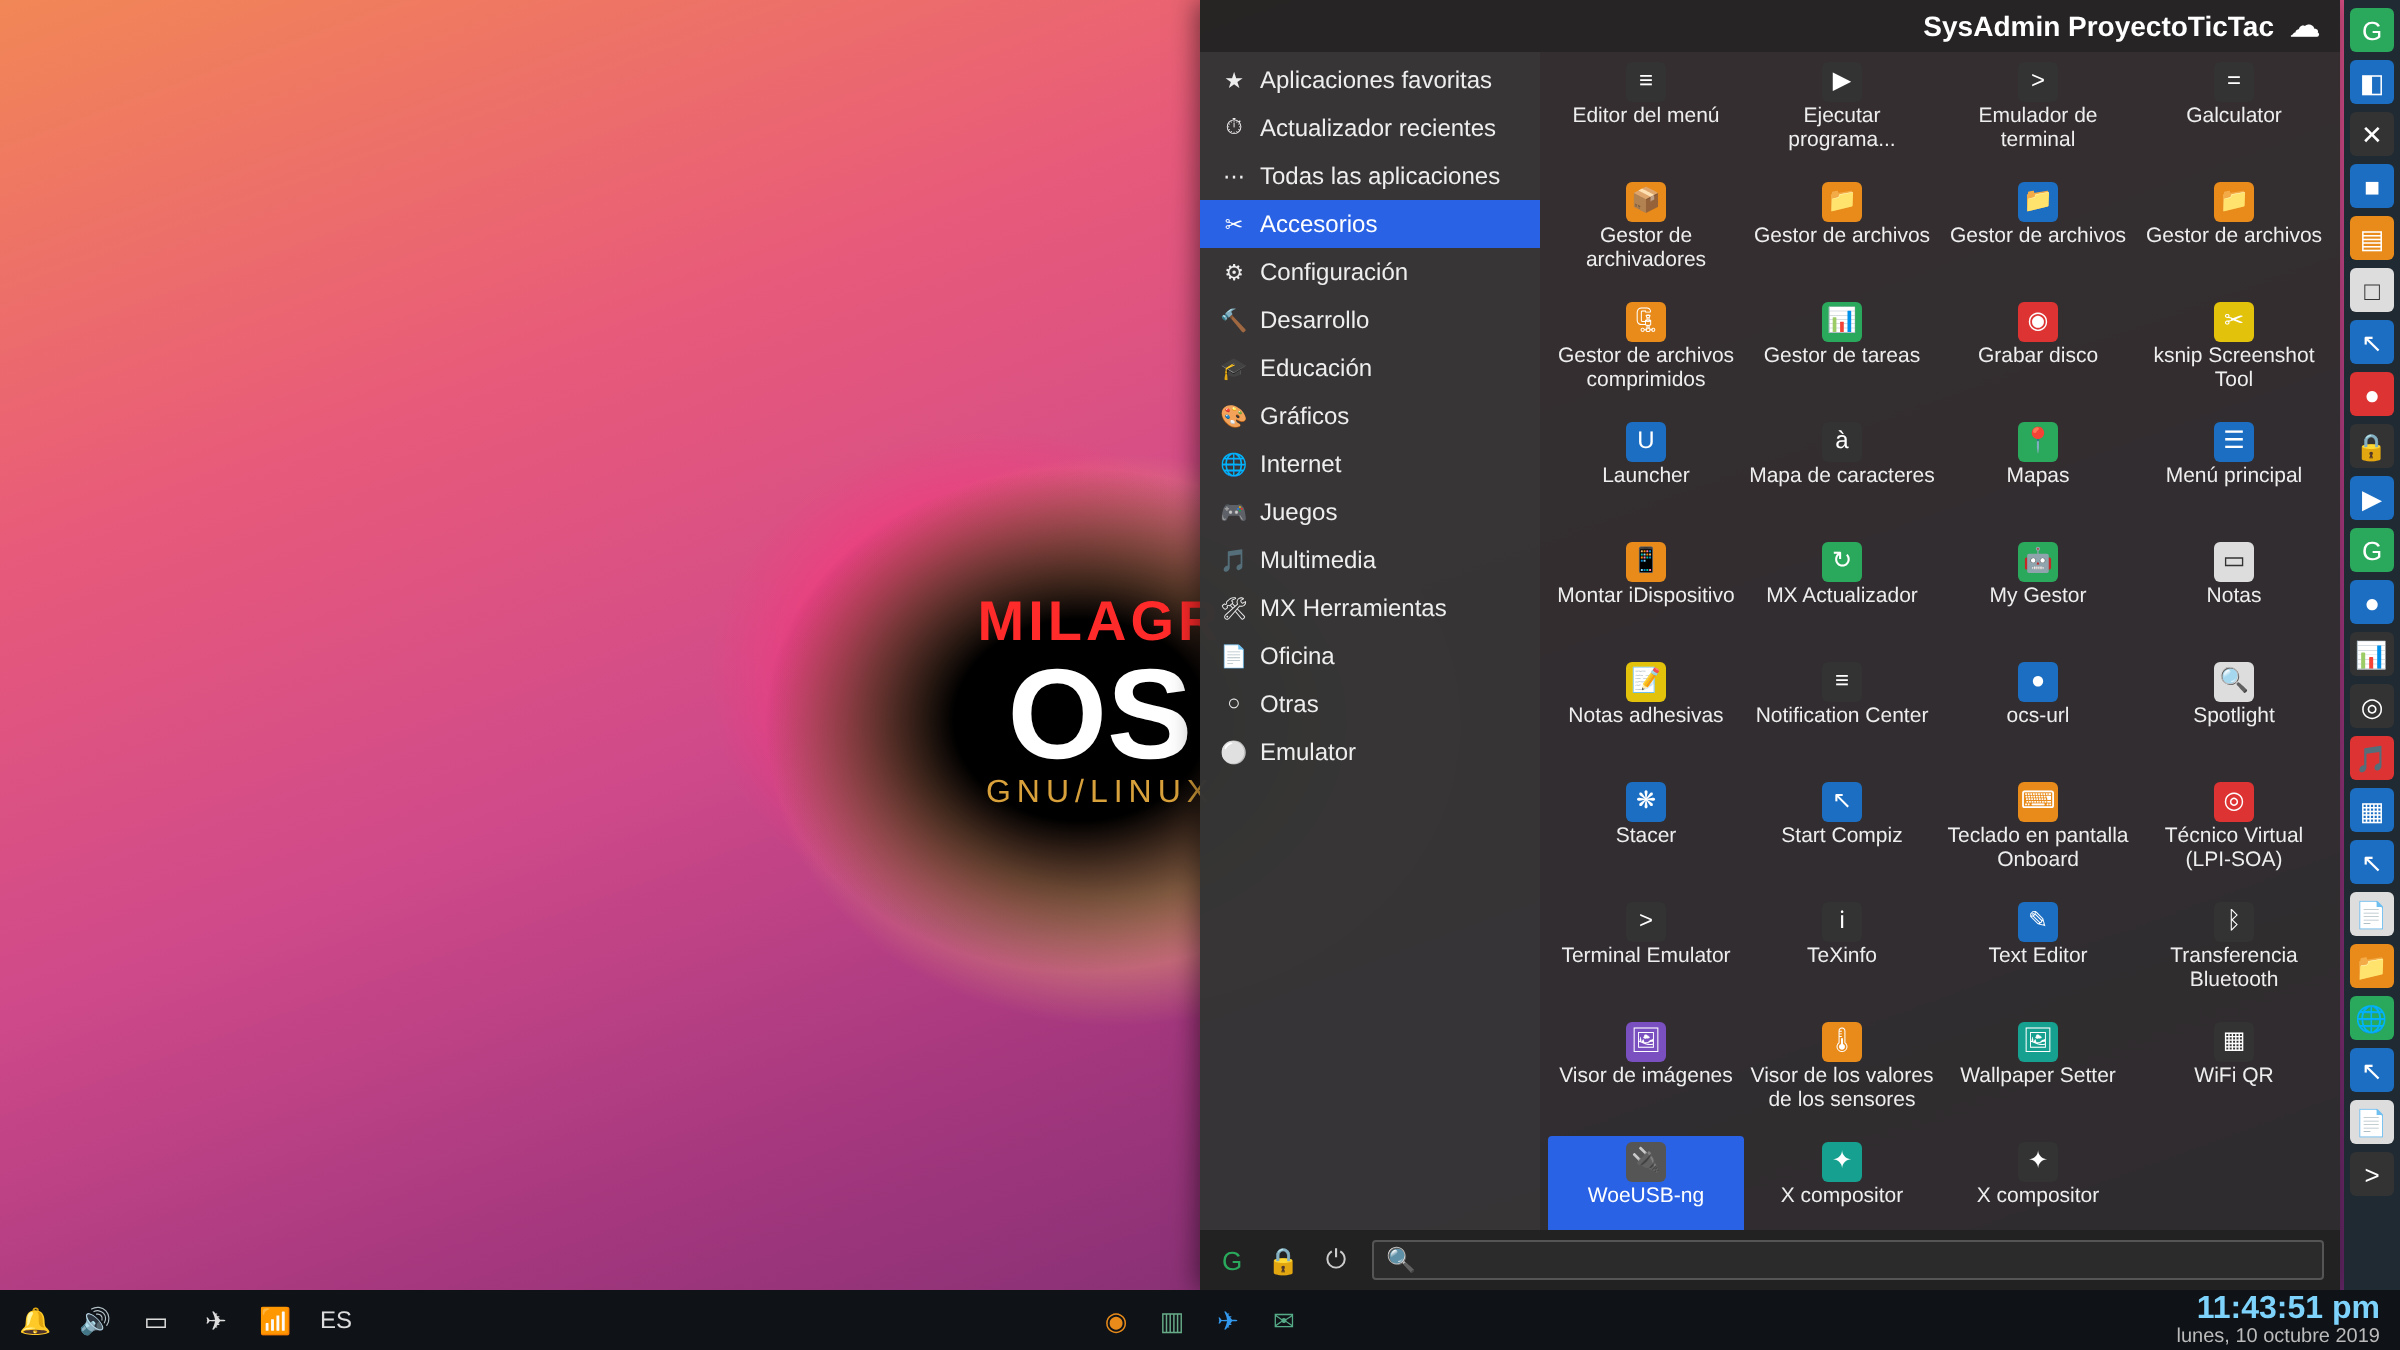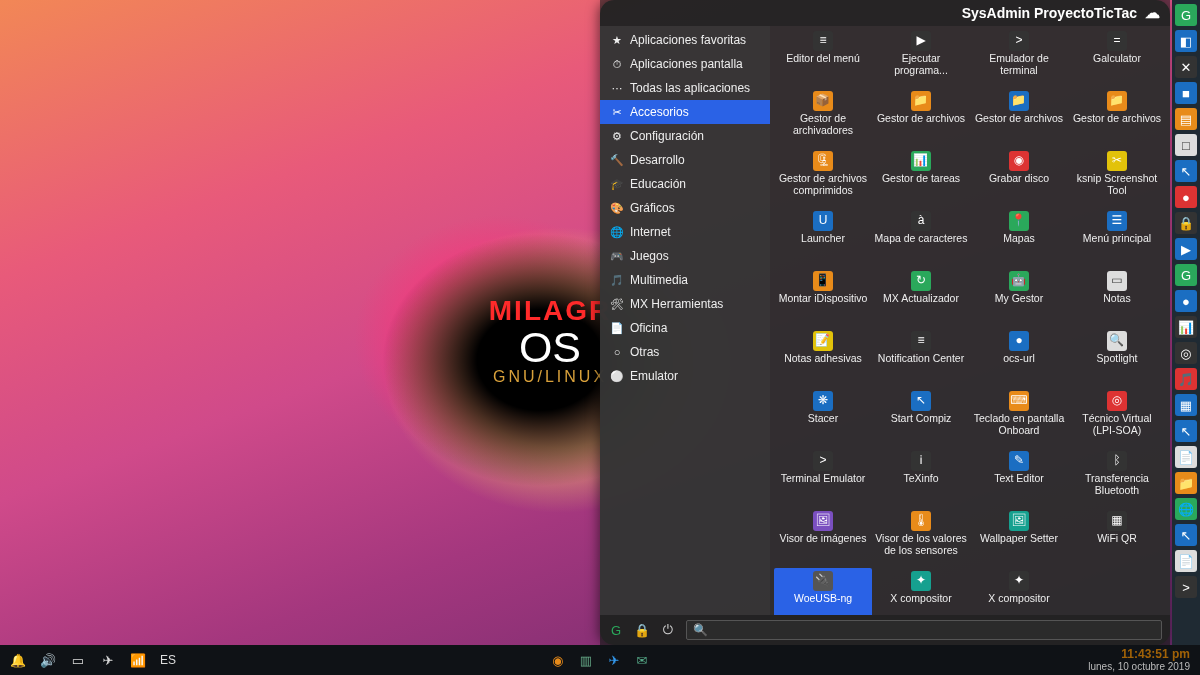--- a/index.html
+++ b/index.html
@@ -11,30 +11,29 @@
   background: radial-gradient(ellipse 350px 280px at 540px 360px, #000 0%, #000 18%, transparent 45%),
               radial-gradient(ellipse 320px 260px at 560px 370px, rgba(255,220,100,0.6) 30%, transparent 55%),
               radial-gradient(ellipse 280px 240px at 500px 340px, rgba(255,50,120,0.7) 28%, transparent 52%),
               linear-gradient(160deg, #f28756 0%, #e85a7a 25%, #d04a8a 45%, #a4377e 65%, #7a2d70 85%, #5a2560 100%);
 }
 .logo-wrap {
   position: absolute; left: 430px; top: 295px; width: 240px; text-align: center;
   color: #fff; pointer-events: none;
 }
 .logo-top { color: #ff2a2a; font-weight: 700; font-size: 28px; letter-spacing: 2px; }
-.logo-mid { color: #fff; font-size: 43px; font-weight: 400; line-height: 0.95; }
+.logo-mid { color: #fff; font-size: 64px; font-weight: 700; line-height: 0.95; }
 .logo-bot { color: #d9a13b; font-size: 16px; letter-spacing: 3px; }
 
 
 .menu {
   position: absolute; left: 600px; top: 0; width: 570px; height: 645px;
   background: rgba(45,45,45,0.96); color: #ddd; font-size: 12px;
   display: flex; flex-direction: column;
   box-shadow: -2px 0 12px rgba(0,0,0,0.5);
-  border-radius: 14px;
 }
 .menu-header {
   height: 26px; display: flex; align-items: center; justify-content: flex-end;
   padding: 0 10px; gap: 8px; font-weight: 700; font-size: 14px; color: #fff;
   background: rgba(30,30,30,0.6);
 }
 .menu-body { flex: 1; display: flex; overflow: hidden; }
 .menu-cats {
   width: 170px; background: rgba(60,60,60,0.5); padding-top: 2px;
   display: flex; flex-direction: column;
@@ -86,21 +85,21 @@
 
 .taskbar {
   position: absolute; left:0; bottom:0; right:0; height:30px;
   background: #0f1216; color:#ddd; display:flex; align-items:center;
   padding: 0 10px; font-size:12px;
 }
 .tb-left { display:flex; align-items:center; gap:14px; }
 .tb-i { width:16px; height:16px; display:flex; align-items:center; justify-content:center; font-size:13px; cursor:pointer; }
 .tb-center { position:absolute; left:50%; transform:translateX(-50%); display:flex; gap:12px; }
 .tb-right { margin-left:auto; text-align:right; line-height:1.1; }
-.tb-time { font-weight:700; color:#a16207; font-size:12px; }
+.tb-time { font-weight:700; color:#7dd3fc; font-size:16px; }
 .tb-date { font-size:10px; color:#bbb; }
 
 
 .c-b{background:#1b6ec2}.c-o{background:#e88b1a}.c-g{background:#2aa85b}.c-r{background:#d33}.c-p{background:#7a4fbf}.c-y{background:#e2c20a}.c-t{background:#16a08f}.c-k{background:#333}.c-w{background:#ddd;color:#333}
 </style>
 </head>
 <body>
 
 <div class="desktop">
   <div class="logo-wrap">
@@ -116,21 +115,21 @@
     <span style="font-size:15px">☁</span>
   </div>
   <div class="menu-body">
     <div class="menu-cats" id="cats">
         <div class="cat">
           <span class="ci">★</span>
           <span>Aplicaciones favoritas</span>
         </div>
         <div class="cat">
           <span class="ci">⏱</span>
-          <span>Aplicaciones pantalla</span>
+          <span>Actualizador recientes</span>
         </div>
         <div class="cat">
           <span class="ci">⋯</span>
           <span>Todas las aplicaciones</span>
         </div>
         <div class="cat sel">
           <span class="ci">✂</span>
           <span>Accesorios</span>
         </div>
         <div class="cat">

